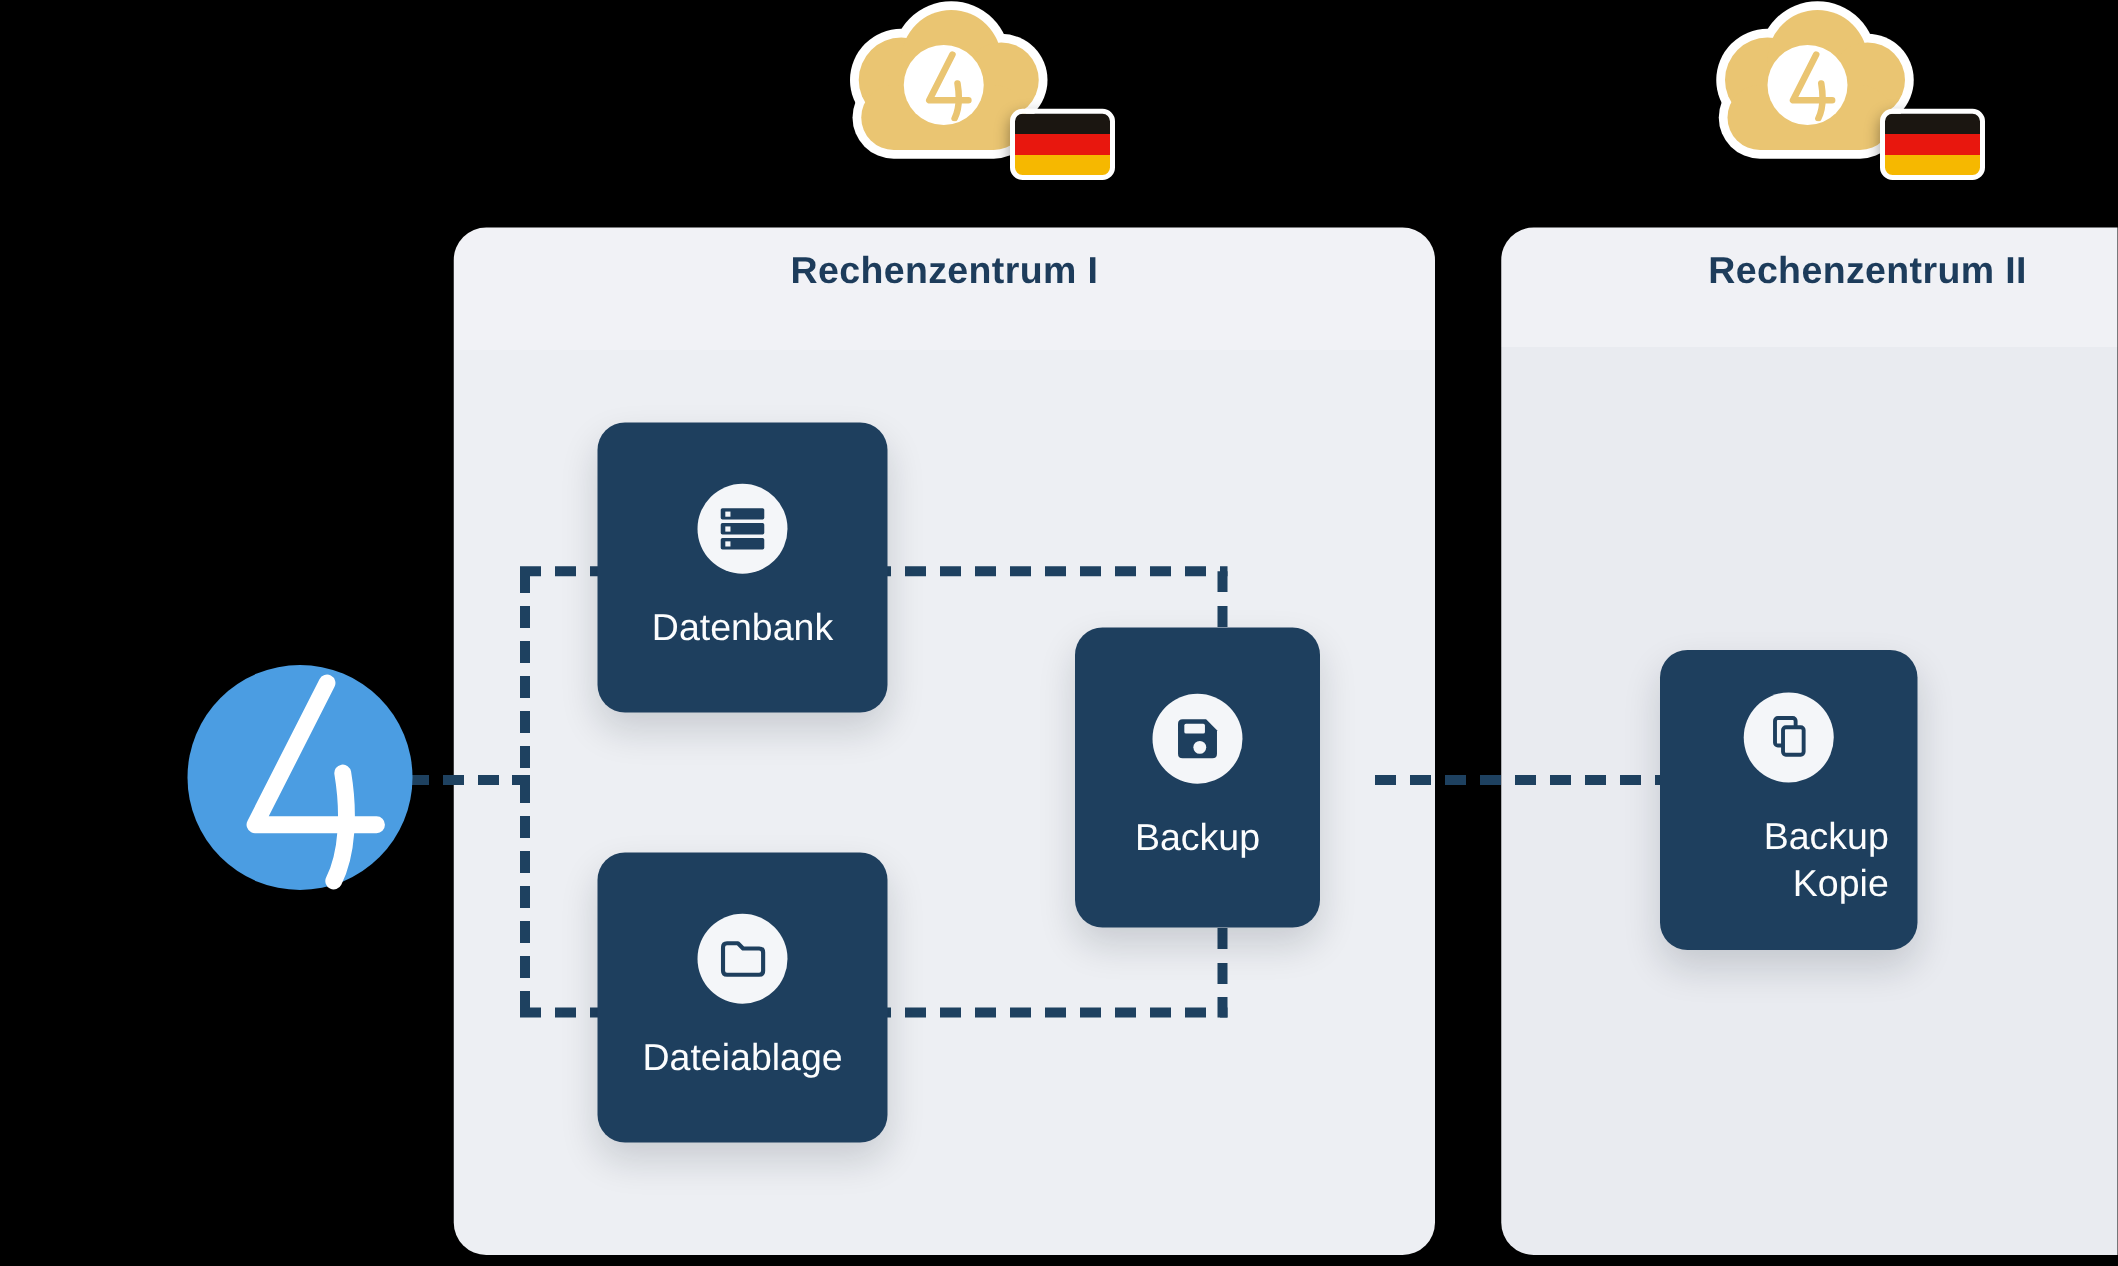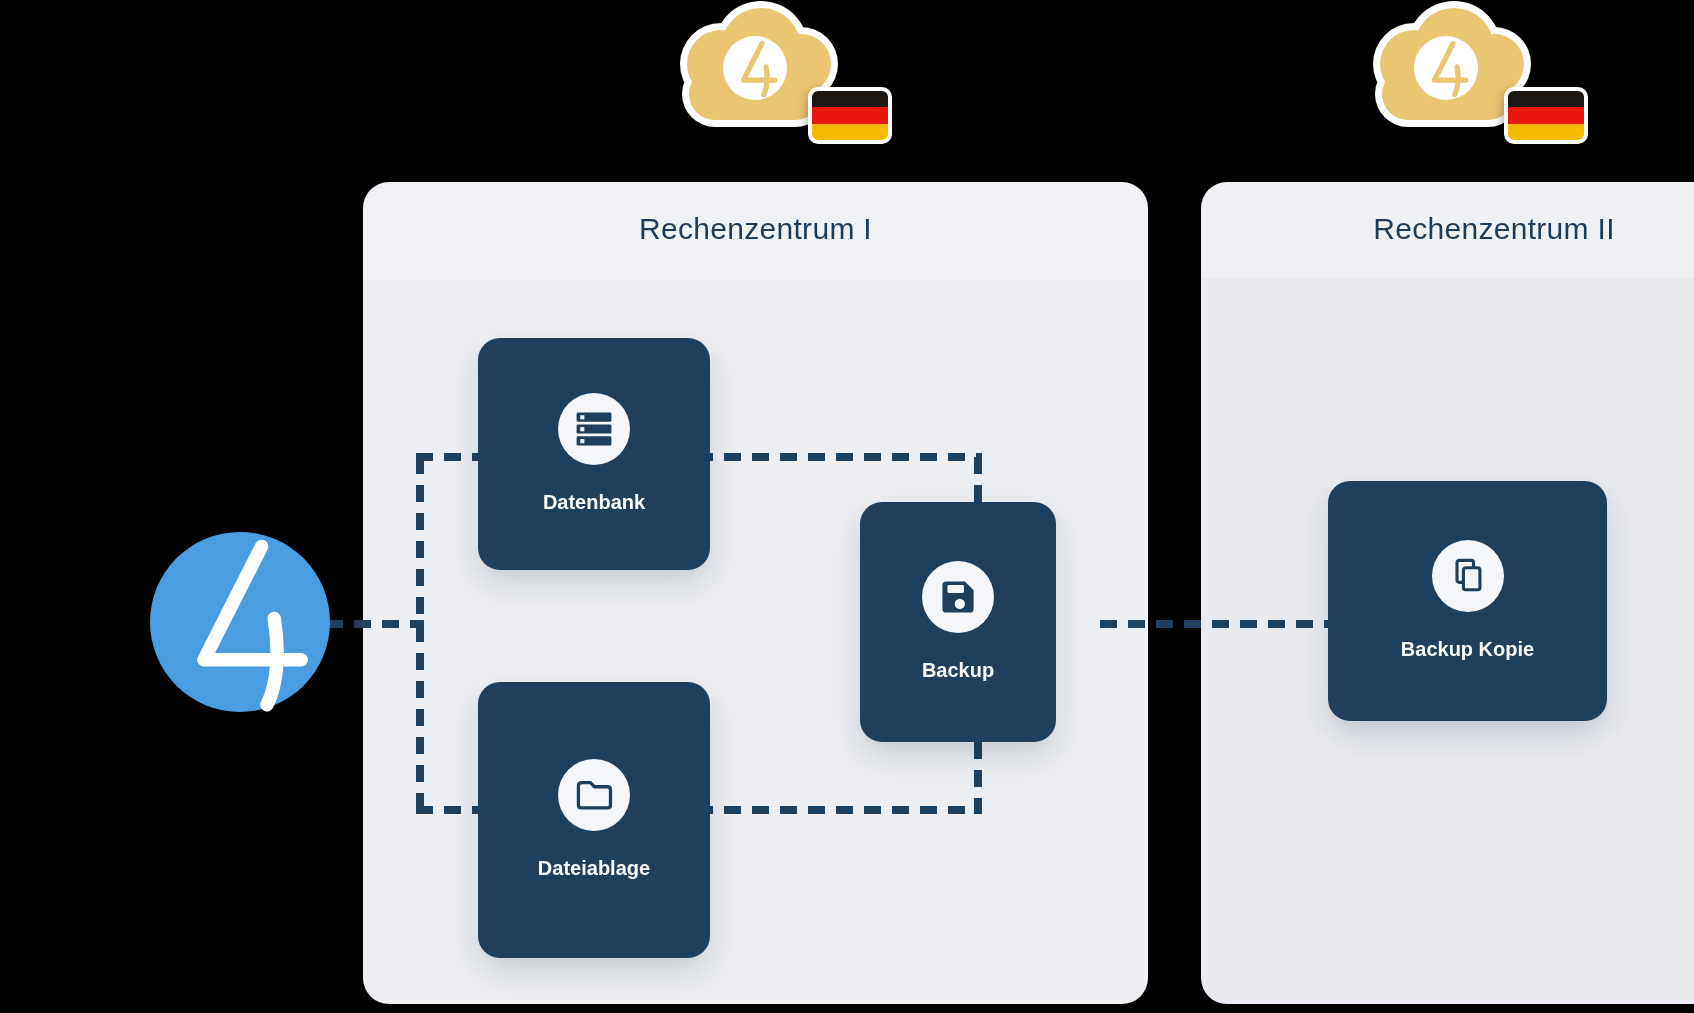--- a/index.html
+++ b/index.html
@@ -10,46 +10,46 @@
     overflow:hidden;
     font-family:"Liberation Sans", sans-serif;
   }
   
   .panel{position:absolute;border-radius:26px;z-index:1;}
   .panel-1{left:363px;top:182px;width:785px;height:822px;
     background:linear-gradient(#f1f2f6 0 98px,#edeff3 98px);}
   .panel-2{left:1201px;top:182px;width:586px;height:822px;
     background:linear-gradient(#f0f1f5 0 96px,#e9ebf0 96px);}
   .panel-title{
-    padding-top:30px;text-align:center;
-    font-size:30px;font-weight:400;color:#1d3c5b;letter-spacing:.3px;
+    padding-top:18px;text-align:center;
+    font-size:30px;font-weight:700;color:#1d3c5b;letter-spacing:.3px;
   }
   
   .dash-h{position:absolute;height:8px;z-index:2;
     background:repeating-linear-gradient(to right,#1e4160 0 17px,transparent 17px 28px);}
   .dash-v{position:absolute;width:8px;z-index:2;
     background:repeating-linear-gradient(to bottom,#1e4160 0 17px,transparent 17px 28px);}
   #line-badge      {left:326px;top:620px;width:98px;}
   #line-top        {left:416px;top:453px;width:566px;}
   #line-bottom     {left:416px;top:806px;width:566px;}
   #line-left-vert  {left:416px;top:457px;height:357px;}
   #line-backup-in  {left:974px;top:457px;height:50px;}
   #line-backup-out {left:974px;top:742px;height:72px;}
   #line-kopie      {left:1100px;top:620px;width:228px;}
   
   .box{position:absolute;z-index:3;background:#1e3f5e;border-radius:22px;
     display:flex;flex-direction:column;align-items:center;justify-content:center;
     gap:25px;box-shadow:0 14px 30px rgba(10,25,40,.16);}
   #box-datenbank  {left:478px;top:338px;width:232px;height:232px;}
-  #box-dateiablage{left:478px;top:682px;width:232px;height:276px;}
+  #box-dateiablage{left:478px;top:682px;width:232px;height:232px;}
   #box-backup     {left:860px;top:502px;width:196px;height:240px;}
-  #box-kopie      {left:1328px;top:481px;width:279px;height:240px;}
+  #box-kopie      {left:1328px;top:520px;width:206px;height:240px;}
   .icon-circle{width:72px;height:72px;border-radius:50%;background:#f4f6f9;
     display:flex;align-items:center;justify-content:center;flex:0 0 auto;}
-  .box-label{font-size:20px;font-weight:700;color:#fcfdfe;text-align:center;
+  .box-label{font-size:30px;font-weight:400;color:#fcfdfe;text-align:right;
     line-height:1.25;max-width:160px;}
   
   .badge{position:absolute;left:150px;top:532px;width:180px;height:180px;
     border-radius:50%;background:#4b9de2;z-index:3;
     display:flex;align-items:center;justify-content:center;}
   
   .cloud{position:absolute;z-index:3;}
   #cloud-1{left:662px;top:0px;}
   #cloud-2{left:1355px;top:0px;}
   .cloud-num{position:absolute;width:64px;height:64px;border-radius:50%;

